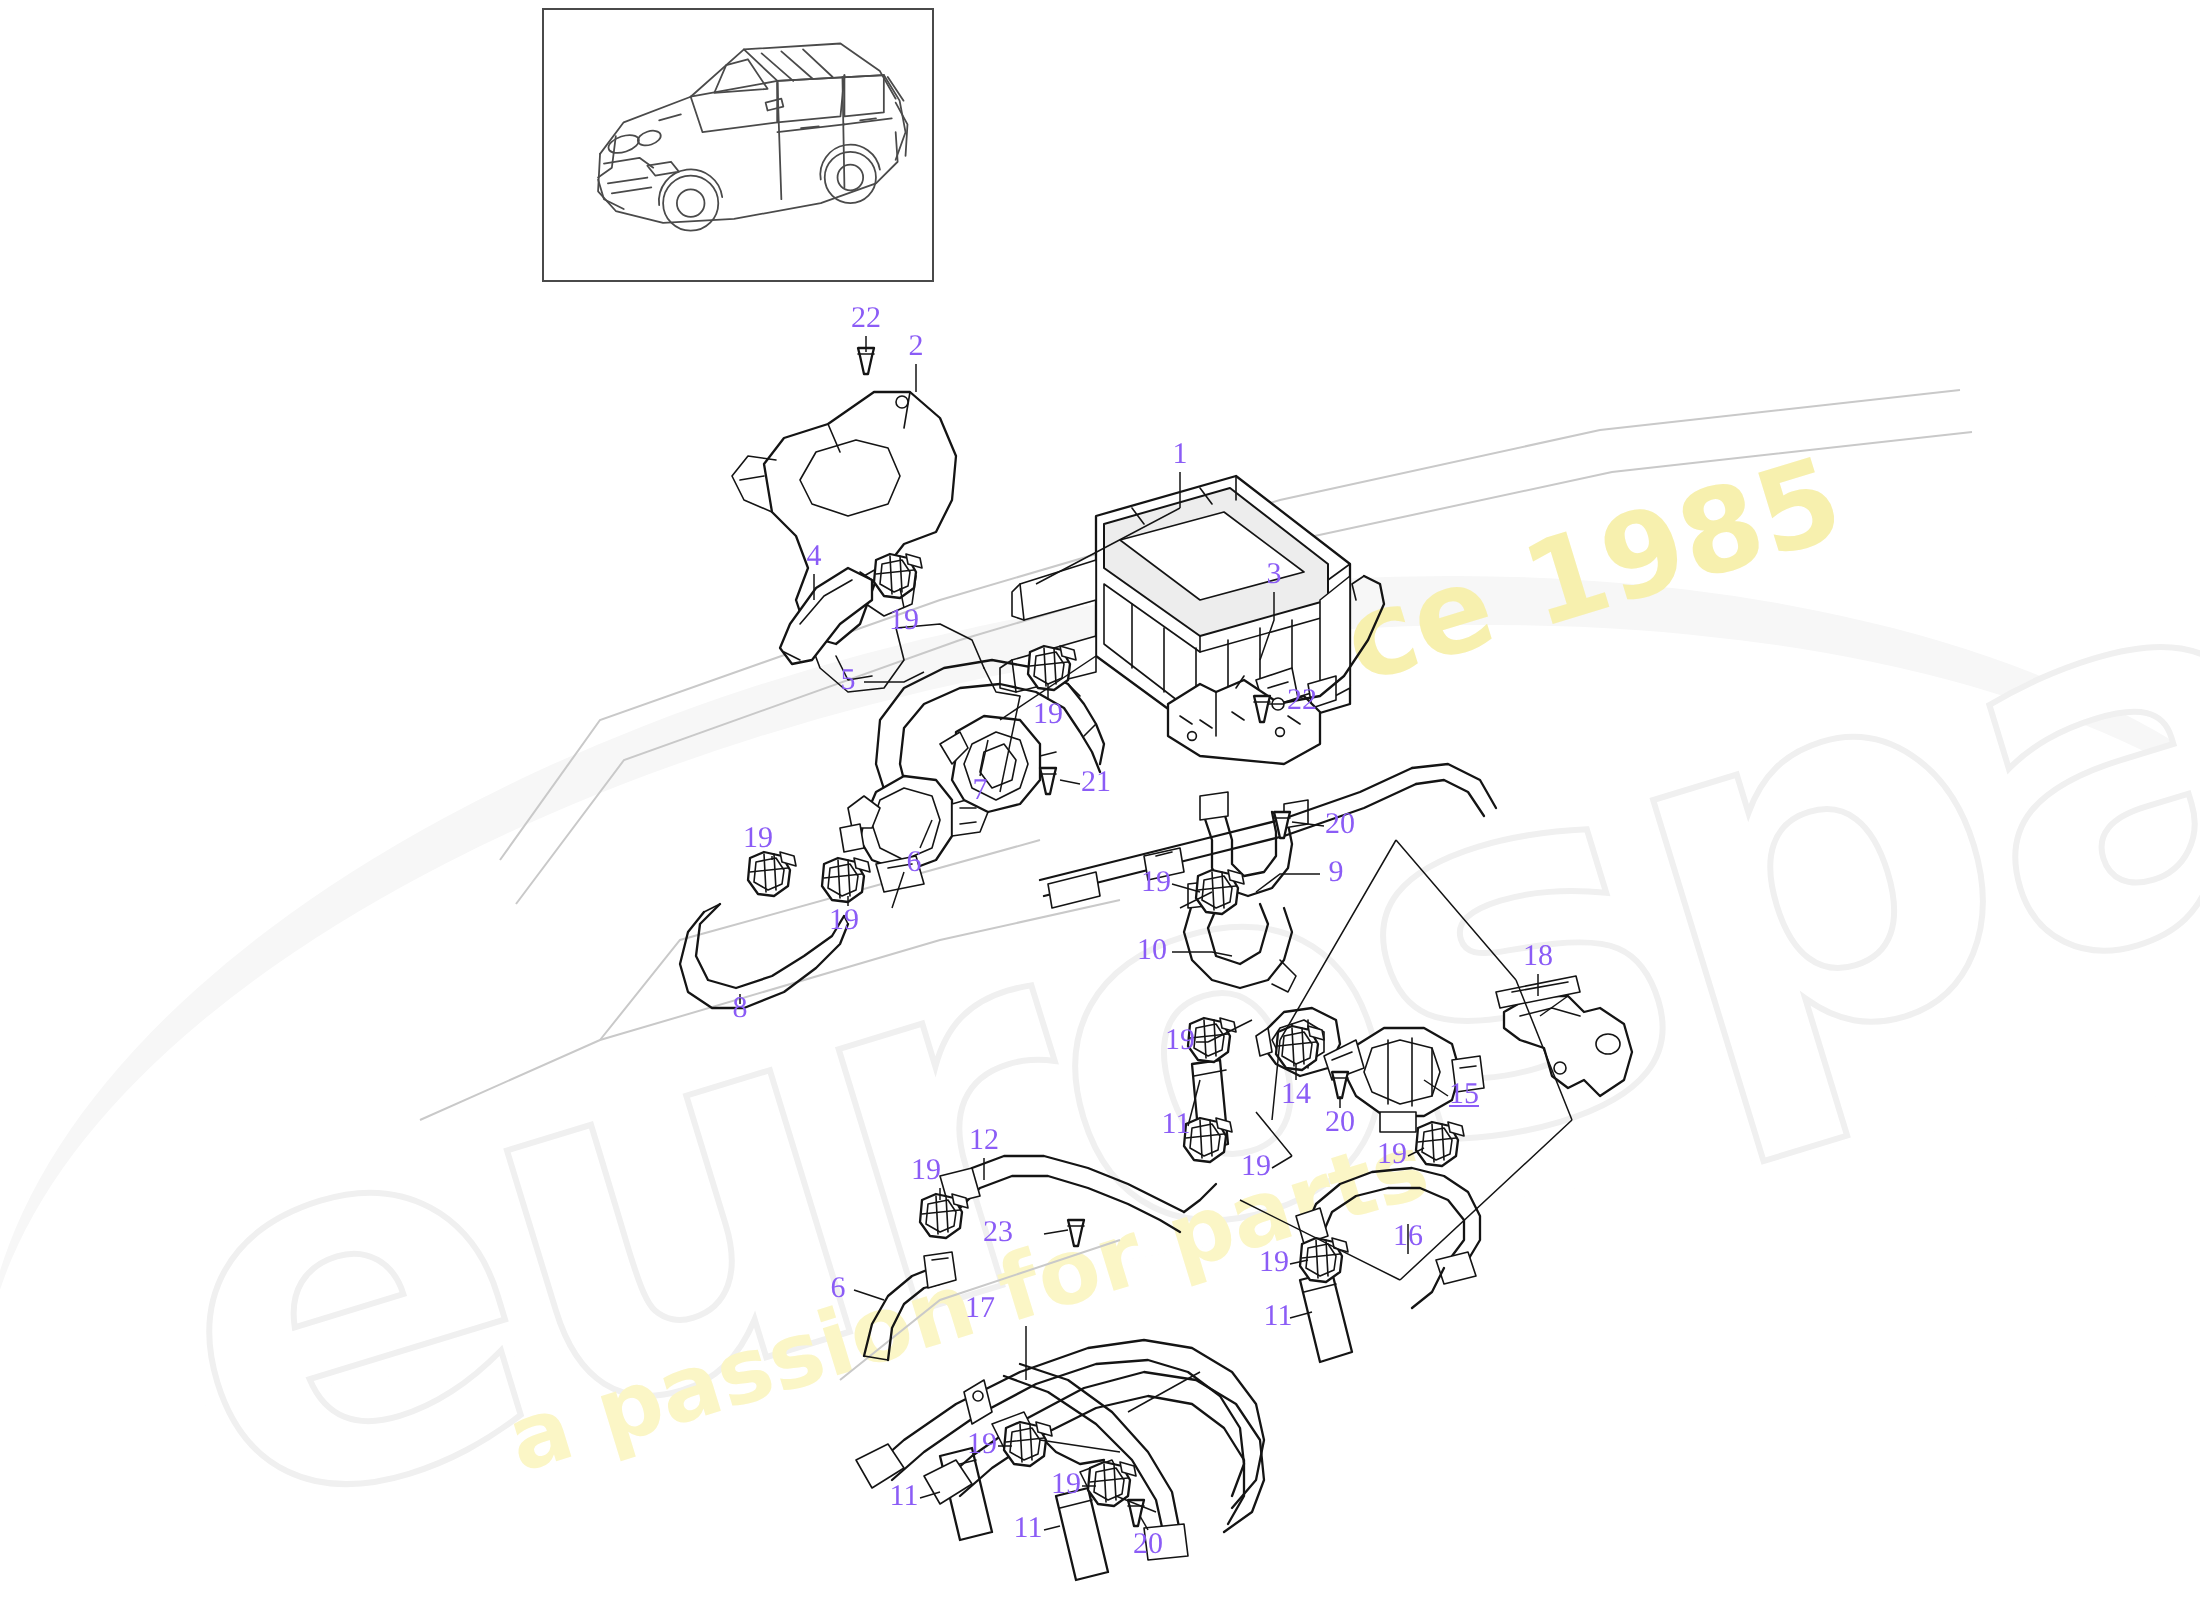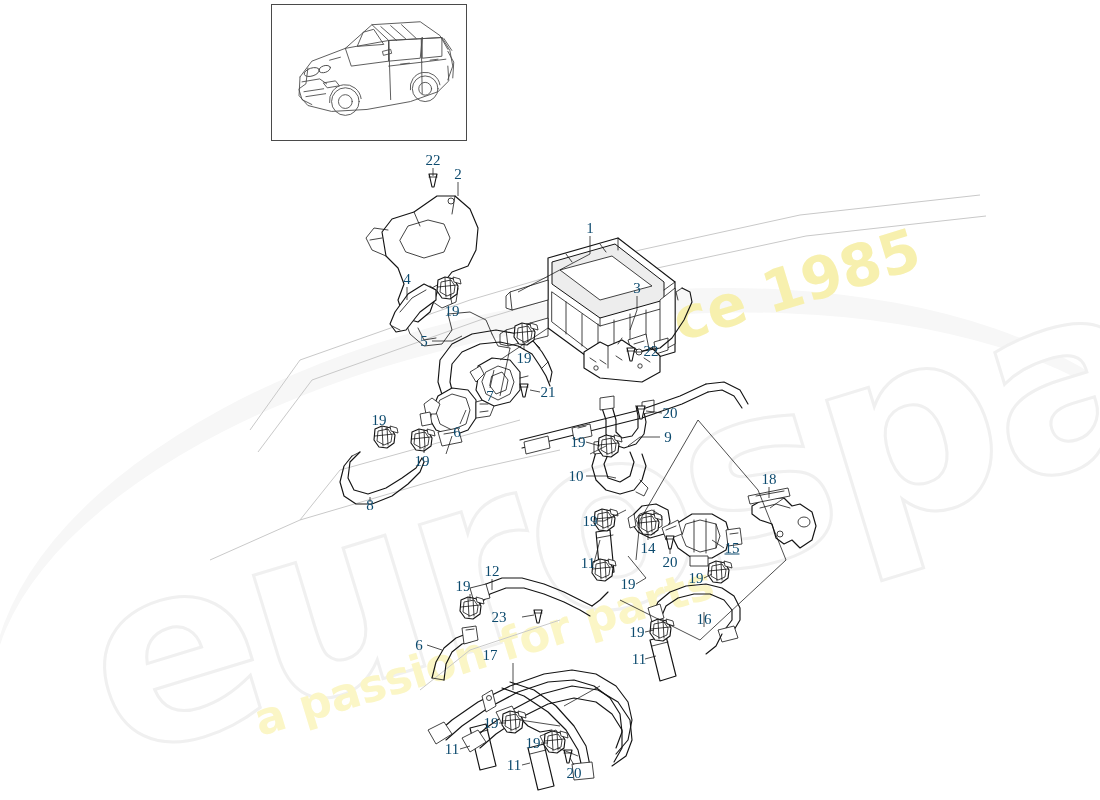--- a/index.html
+++ b/index.html
@@ -53,21 +53,21 @@
 
   
   #art{position:absolute;inset:0;}
   #art svg{display:block;width:1100px;height:800px;}
 
   
   .cal{
     position:absolute;
     font-family:"Liberation Serif",serif;
     font-size:15px;
-    color:#0c4a6e;
+    color:#8b5cf6;
     line-height:1;
     white-space:nowrap;
     transform:translate(-50%,-50%);
   }
 </style>
 </head>
 <body>
 
 <div id="stage">
 

